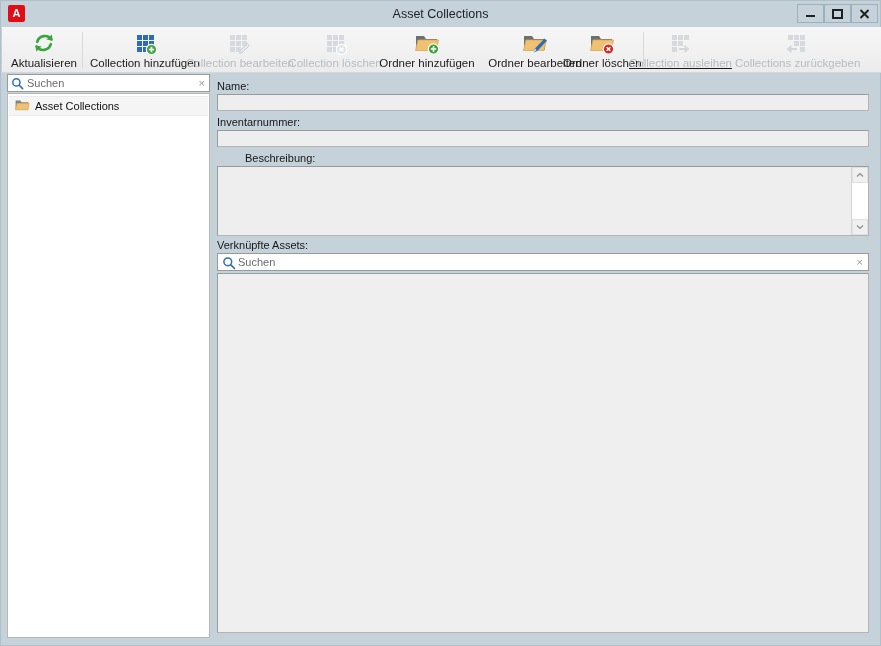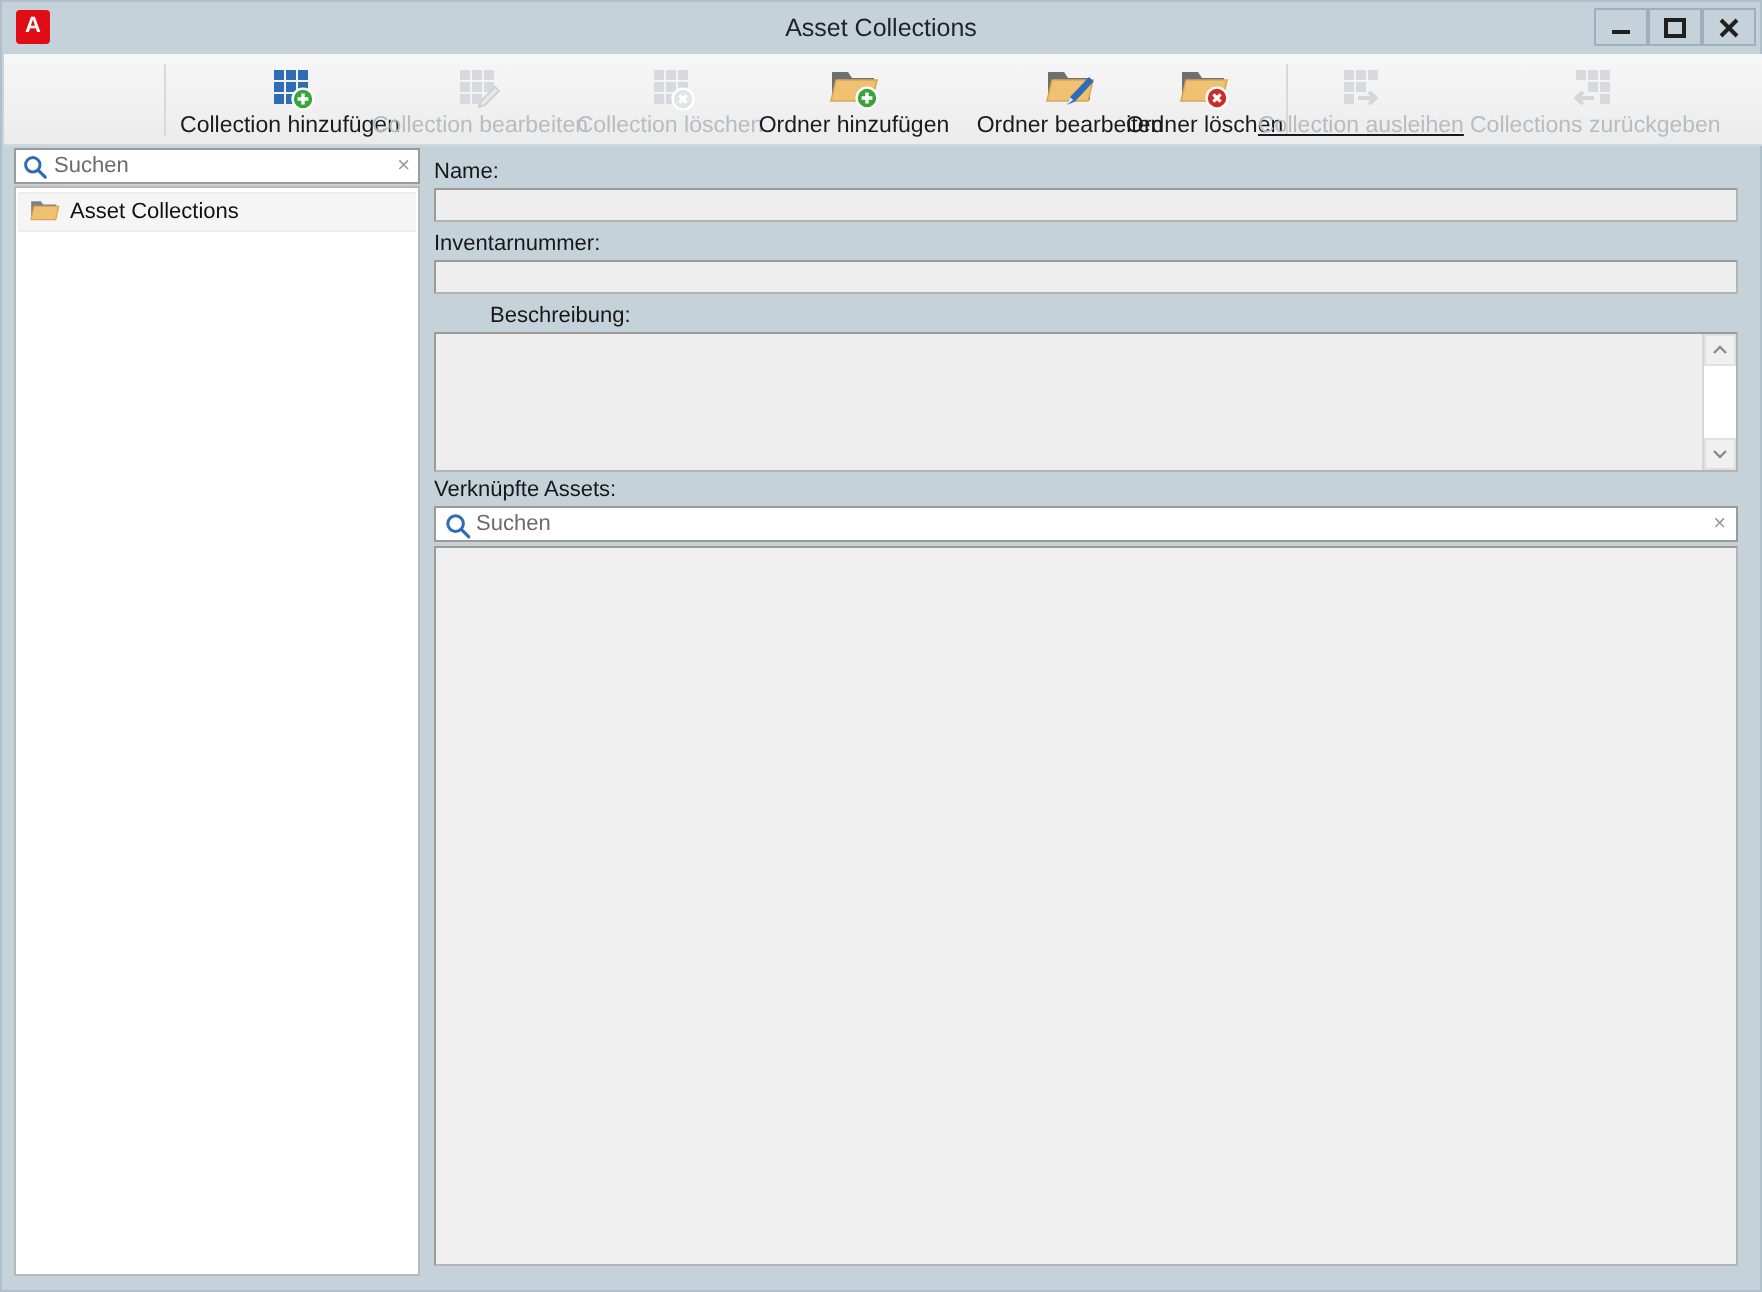--- a/index.html
+++ b/index.html
@@ -304,20 +304,31 @@
     </div>
     <div class="win-btn" id="btn-close">
       <svg width="25" height="17" viewBox="0 0 25 17">
         <path d="M8.5 5 L16.5 13 M16.5 5 L8.5 13" stroke="#202020" stroke-width="2" fill="none"></path>
       </svg>
     </div>
   </div>
 
   <div id="toolbar">
 
+    <div class="tb-item" style="left:4px; width:76px;">
+      <div class="tb-icon">
+        <svg width="26" height="26" viewBox="0 0 26 26">
+          <path d="M20.5 9.5 A8 8 0 0 0 6.2 11.8" stroke="#3aa43a" stroke-width="2.6" fill="none" stroke-linecap="round"></path>
+          <path d="M5.5 16.5 A8 8 0 0 0 19.8 14.2" stroke="#3aa43a" stroke-width="2.6" fill="none" stroke-linecap="round"></path>
+          <path d="M20.9 4.5 L21.4 10.6 L15.4 9.6 Z" fill="#3aa43a"></path>
+          <path d="M5.1 21.5 L4.6 15.4 L10.6 16.4 Z" fill="#3aa43a"></path>
+        </svg>
+      </div>
+      <div class="tb-label">Aktualisieren</div>
+    </div>
 
     <div class="tb-sep" style="left:80px;"></div>
 
     <div class="tb-item" style="left:83px; width:120px;">
       <div class="tb-icon">
         <svg width="26" height="26" viewBox="0 0 26 26">
           <g fill="#2e6db4">
             <rect x="5" y="5" width="5" height="5"></rect>
             <rect x="11" y="5" width="5" height="5"></rect>
             <rect x="17" y="5" width="5" height="5"></rect>

